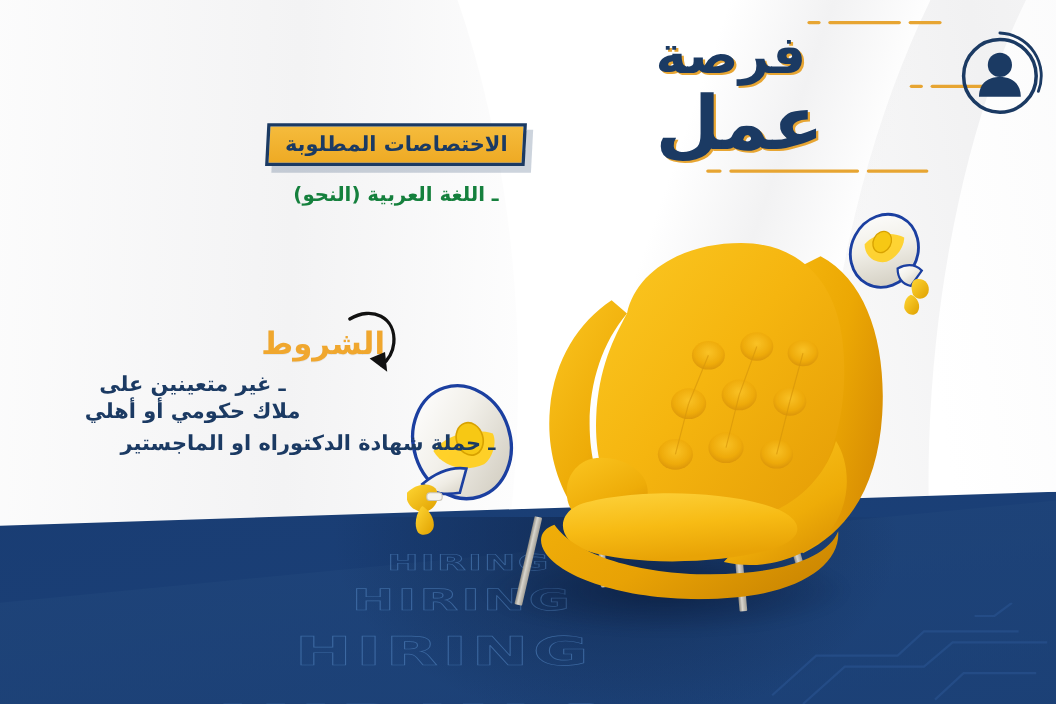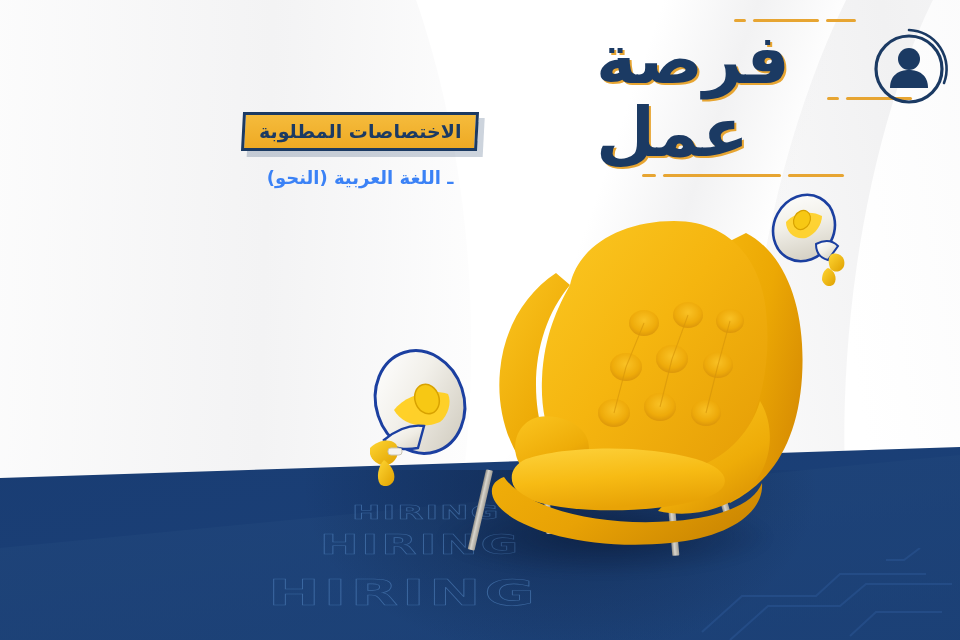--- a/index.html
+++ b/index.html
@@ -106,21 +106,21 @@
   .dash-top2{ margin-right:24px; margin-bottom:1px; }
 
   .word{
     font-family:"DejaVu Sans","Liberation Sans",sans-serif;
     font-weight:700;
     color:#1b3a63;
     line-height:1;
     direction:rtl;
   }
   .word-1{
-    font-size:68px;
+    font-size:48px;
     margin-right:86px;
     text-shadow:2px 2px 0 #e7a532;
   }
   .word-2{
     font-size:68px;
     margin-right:96px;
     margin-top:-4px;
     text-shadow:2px 2px 0 #e7a532;
   }
   .dash-bot{ margin-right:92px; margin-top:4px; }
@@ -145,21 +145,21 @@
     border:3px solid #1b3a63;
     color:#1b3a63;
     font-size:19px; font-weight:700;
     padding:5px 14px 6px;
     transform:skewX(-3deg);
     box-shadow:6px 6px 0 rgba(27,58,99,.22);
   }
   .spec-banner span{ display:inline-block; transform:skewX(3deg); }
   .spec-item{
     margin-top:16px;
-    color:#3b82f6;
+    color:#15803d;
     font-size:18px;
     font-weight:600;
     direction:rtl;
   }
 
   
   .cond-block{
     position:absolute; right:560px; top:296px;
     width:390px; direction:rtl; text-align:center;
   }
@@ -393,20 +393,32 @@
     <path d="M24 62 C24 49 33 44 43 44 C53 44 62 49 62 62 Z" fill="#1b3a63"></path>
   </svg>
 
   <div class="spec-block">
     <div class="spec-banner">
       <span>الاختصاصات المطلوبة</span>
     </div>
     <div class="spec-item">ـ اللغة العربية (النحو)</div>
   </div>
 
+  <div class="cond-block">
+    <svg class="cond-arrow" viewBox="0 0 60 68">
+      <path d="M6 12 C26 0 48 10 46 34 C45 44 40 50 35 54" fill="none" stroke="#111111" stroke-width="3" stroke-linecap="round"></path>
+      <path d="M24 48 L40 60 L38 42 Z" fill="#111111"></path>
+    </svg>
+    <div class="cond-title">الشروط</div>
+    <div class="cond-list">
+      <div class="cond-item c1">ـ غير متعينين على</div>
+      <div class="cond-item c1">ملاك حكومي أو أهلي</div>
+      <div class="cond-item c2">ـ حملة شهادة الدكتوراه او الماجستير</div>
+    </div>
+  </div>
 
   <svg class="circuit" viewBox="0 0 270 92">
     <g fill="none" stroke="#2c5796" stroke-width="2">
       <path d="M12 84 L52 48 L126 48 L150 26 L236 26"></path>
       <path d="M40 92 L78 58 L150 58 L176 36 L262 36"></path>
       <path d="M196 12 L214 12 L230 0"></path>
       <path d="M160 88 L186 64 L252 64"></path>
     </g>
   </svg>
 

